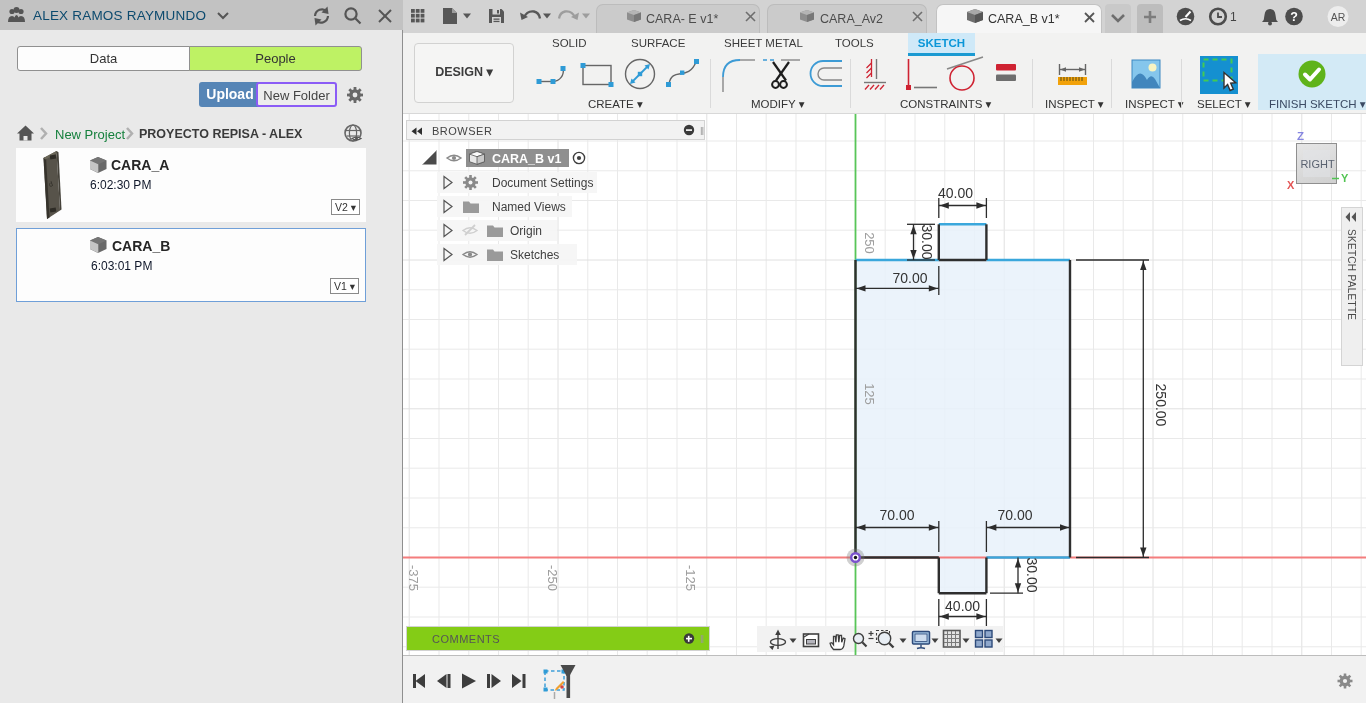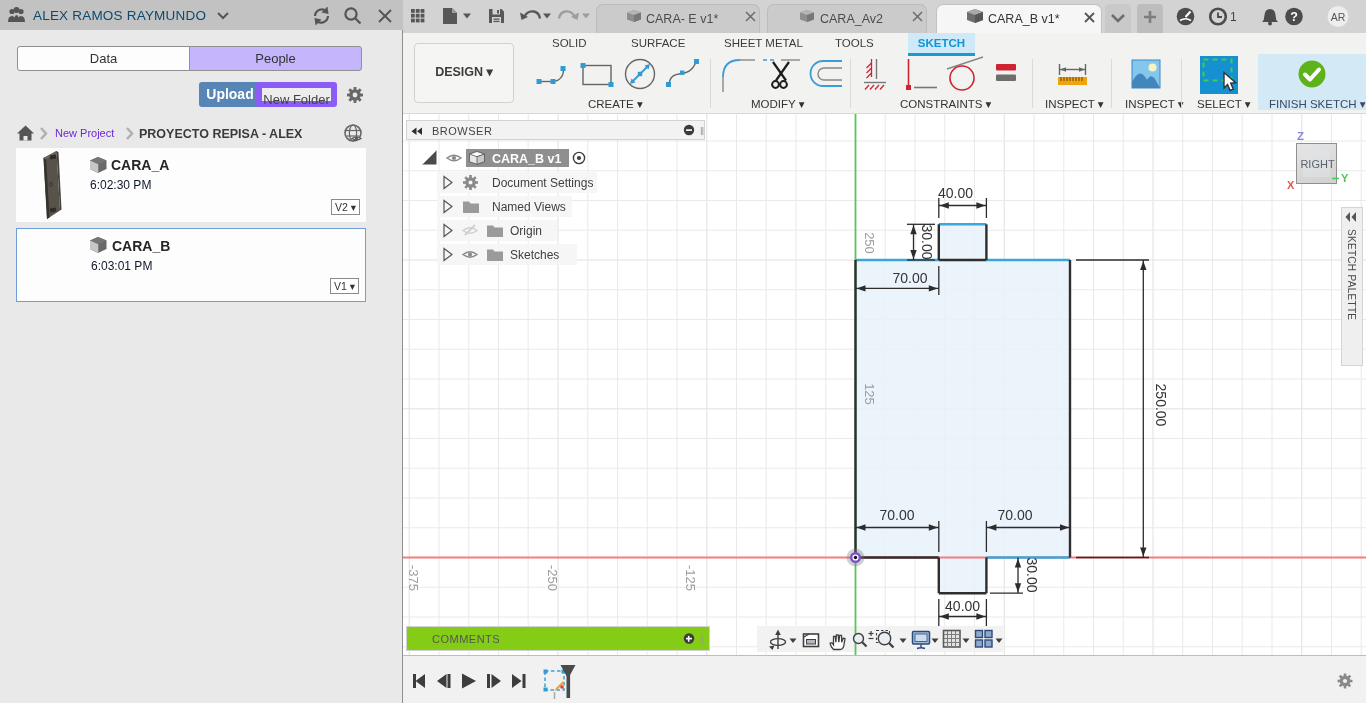--- a/index.html
+++ b/index.html
@@ -7,23 +7,23 @@
 body { position:relative; background:#fff; }
 .abs { position:absolute; }
 
 
 #leftpanel { left:0; top:0; width:403px; height:703px; background:#e9e9e9; border-right:1px solid #8f8f8f; }
 #lp-header { left:0; top:0; width:403px; height:30px; background:#c2c2c2; }
 #lp-title { left:33px; top:8px; font-size:13.5px; color:#0c4a6e; letter-spacing:0.2px; }
 #lp-tabs { left:17px; top:46px; width:346px; height:25px; }
 .lp-tab { position:absolute; top:0; height:25px; width:173px; border:1px solid #909090; font-size:13px; color:#333; text-align:center; line-height:23px; }
 #tab-data { left:0; background:#fdfdfd; border-radius:3px 0 0 3px; }
-#tab-people { left:172px; background:#c4b5fd; border-radius:0 3px 3px 0; }
+#tab-people { left:172px; background:#bef264; border-radius:0 3px 3px 0; }
 #btn-upload { left:188px; top:82px; width:62px; height:25px; background:#5685b6; border-radius:3px; color:#fff; font-weight:bold; font-size:14px; text-align:center; line-height:25px;margin-left:11px; }
-#btn-newfolder { left:256px; top:82px; width:81px; height:25px; background:#ededed; border:6px solid #8b5cf6; border-radius:3px; color:#444; font-size:13px; text-align:center; line-height:23px; }
+#btn-newfolder { left:256px; top:82px; width:81px; height:25px; background:#ededed; border:2px solid #8b5cf6; border-radius:3px; color:#444; font-size:13px; text-align:center; line-height:23px; }
 .card { position:absolute; left:16px; width:350px; height:74px; background:#fdfdfd; }
 #card1 { top:148px; }
 #card2 { top:228px; border:1px solid #6f9fd8; }
 .card-title { position:absolute; left:95px; top:9px; font-size:14px; font-weight:bold; color:#262626; }
 .card-time { position:absolute; left:74px; top:30px; font-size:12px; color:#0f172a; }
 .vbtn { position:absolute; right:6px; bottom:7px; width:29px; height:16px; border:1px solid #8a8a8a; background:#fff; font-size:10.5px; color:#333; text-align:center; line-height:15px; }
 
 
 #topbar { left:403px; top:0; width:963px; height:33px; background:#d3d3d3; }
 .dtab { position:absolute; top:4px; height:29px; background:#cbcbcb; border:1px solid #bcbcbc; border-bottom:none; border-radius:7px 7px 0 0; font-size:12.5px; color:#4c4c4c; }
@@ -207,21 +207,21 @@
 
 <div class="abs" id="leftpanel"></div>
 <div class="abs" id="lp-header"></div>
 <div class="abs" id="lp-title">ALEX RAMOS RAYMUNDO</div>
 <div class="abs" id="lp-tabs">
   <div class="lp-tab" id="tab-data">Data</div>
   <div class="lp-tab" id="tab-people">People</div>
 </div>
 <div class="abs" id="btn-upload">Upload</div>
 <div class="abs" id="btn-newfolder">New Folder</div>
-<div class="abs" style="left:55px; top:127px; font-size:11px; color:#6d28d9;">New Project</div>
+<div class="abs" style="left:55px; top:127px; font-size:13px; color:#15803d;">New Project</div>
 <div class="abs" style="left:139px; top:127px; font-size:12.5px; font-weight:bold; color:#3a3a3a;">PROYECTO REPISA - ALEX</div>
 <div class="abs card" id="card1">
   <span class="card-title">CARA_A</span>
   <span class="card-time">6:02:30 PM</span>
   <span class="vbtn">V2 ▾</span>
 </div>
 <div class="abs card" id="card2">
   <span class="card-title">CARA_B</span>
   <span class="card-time">6:03:01 PM</span>
   <span class="vbtn">V1 ▾</span>

